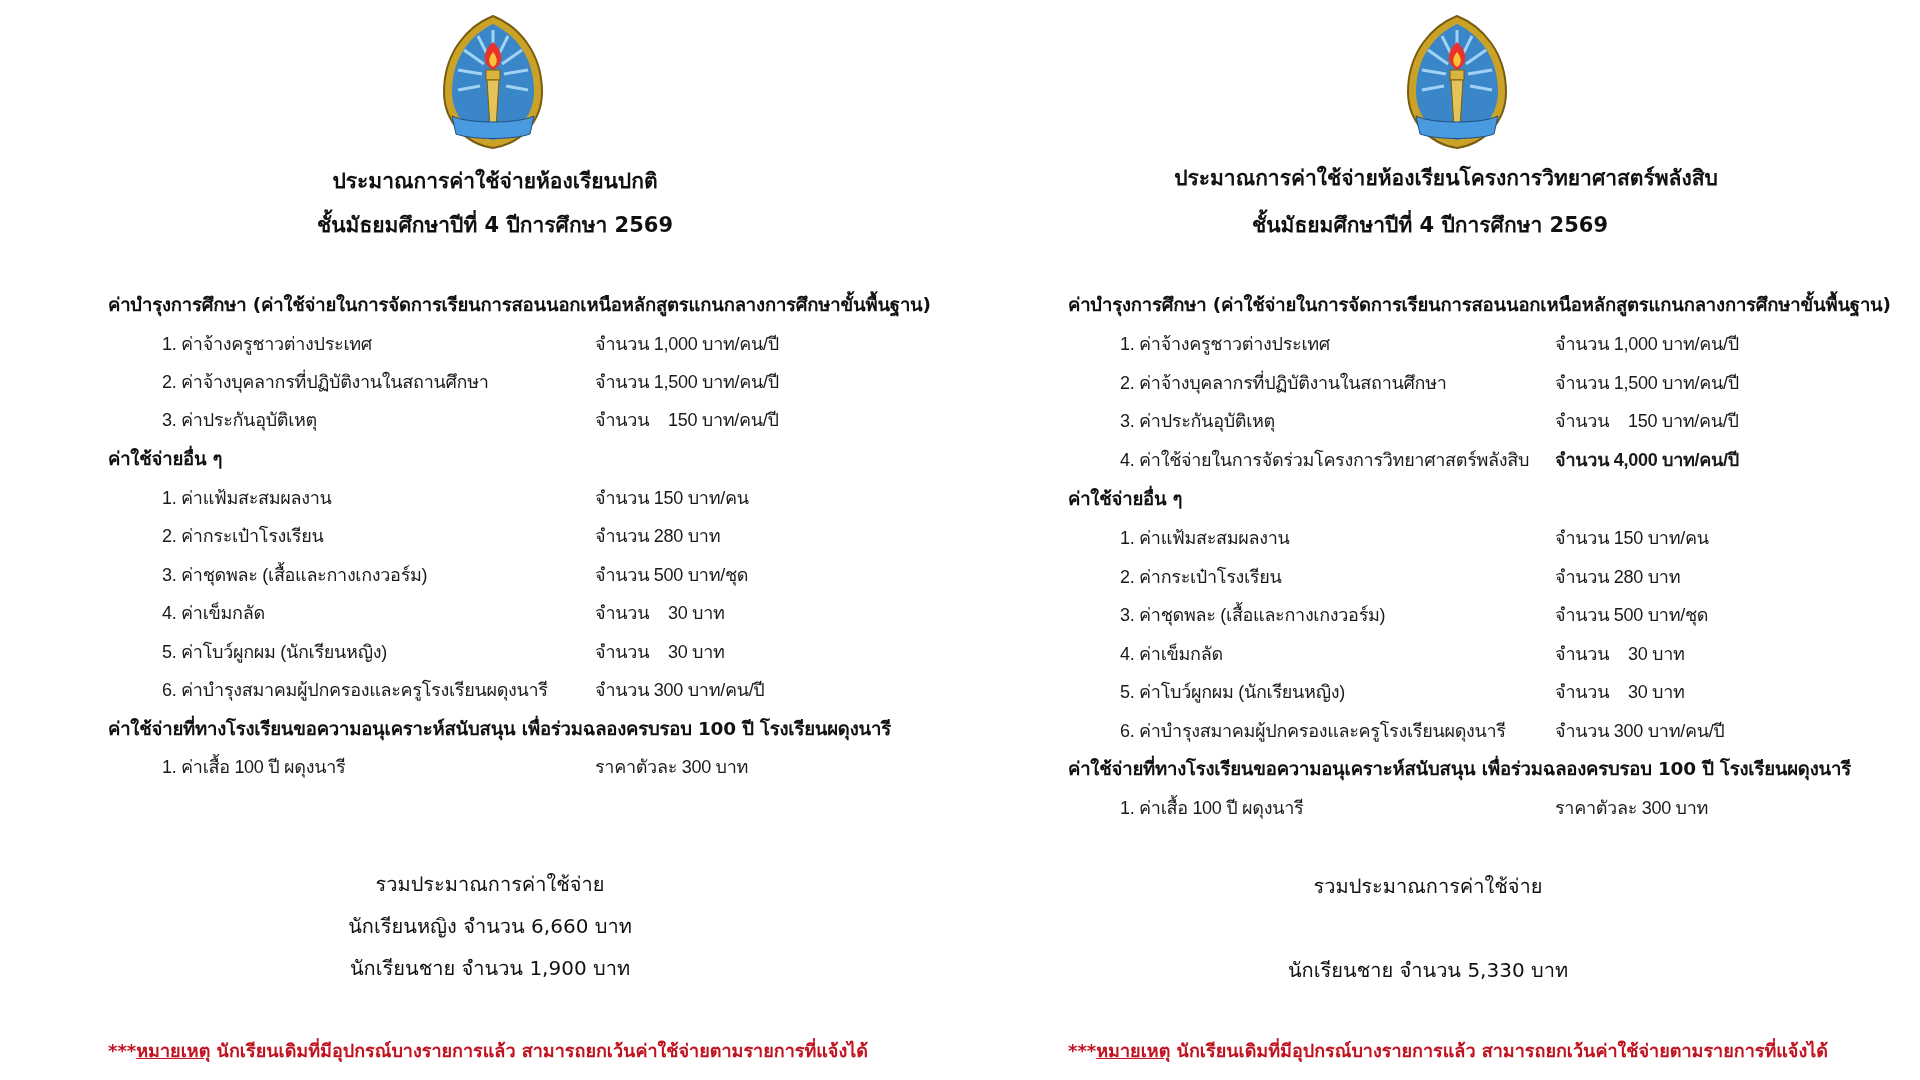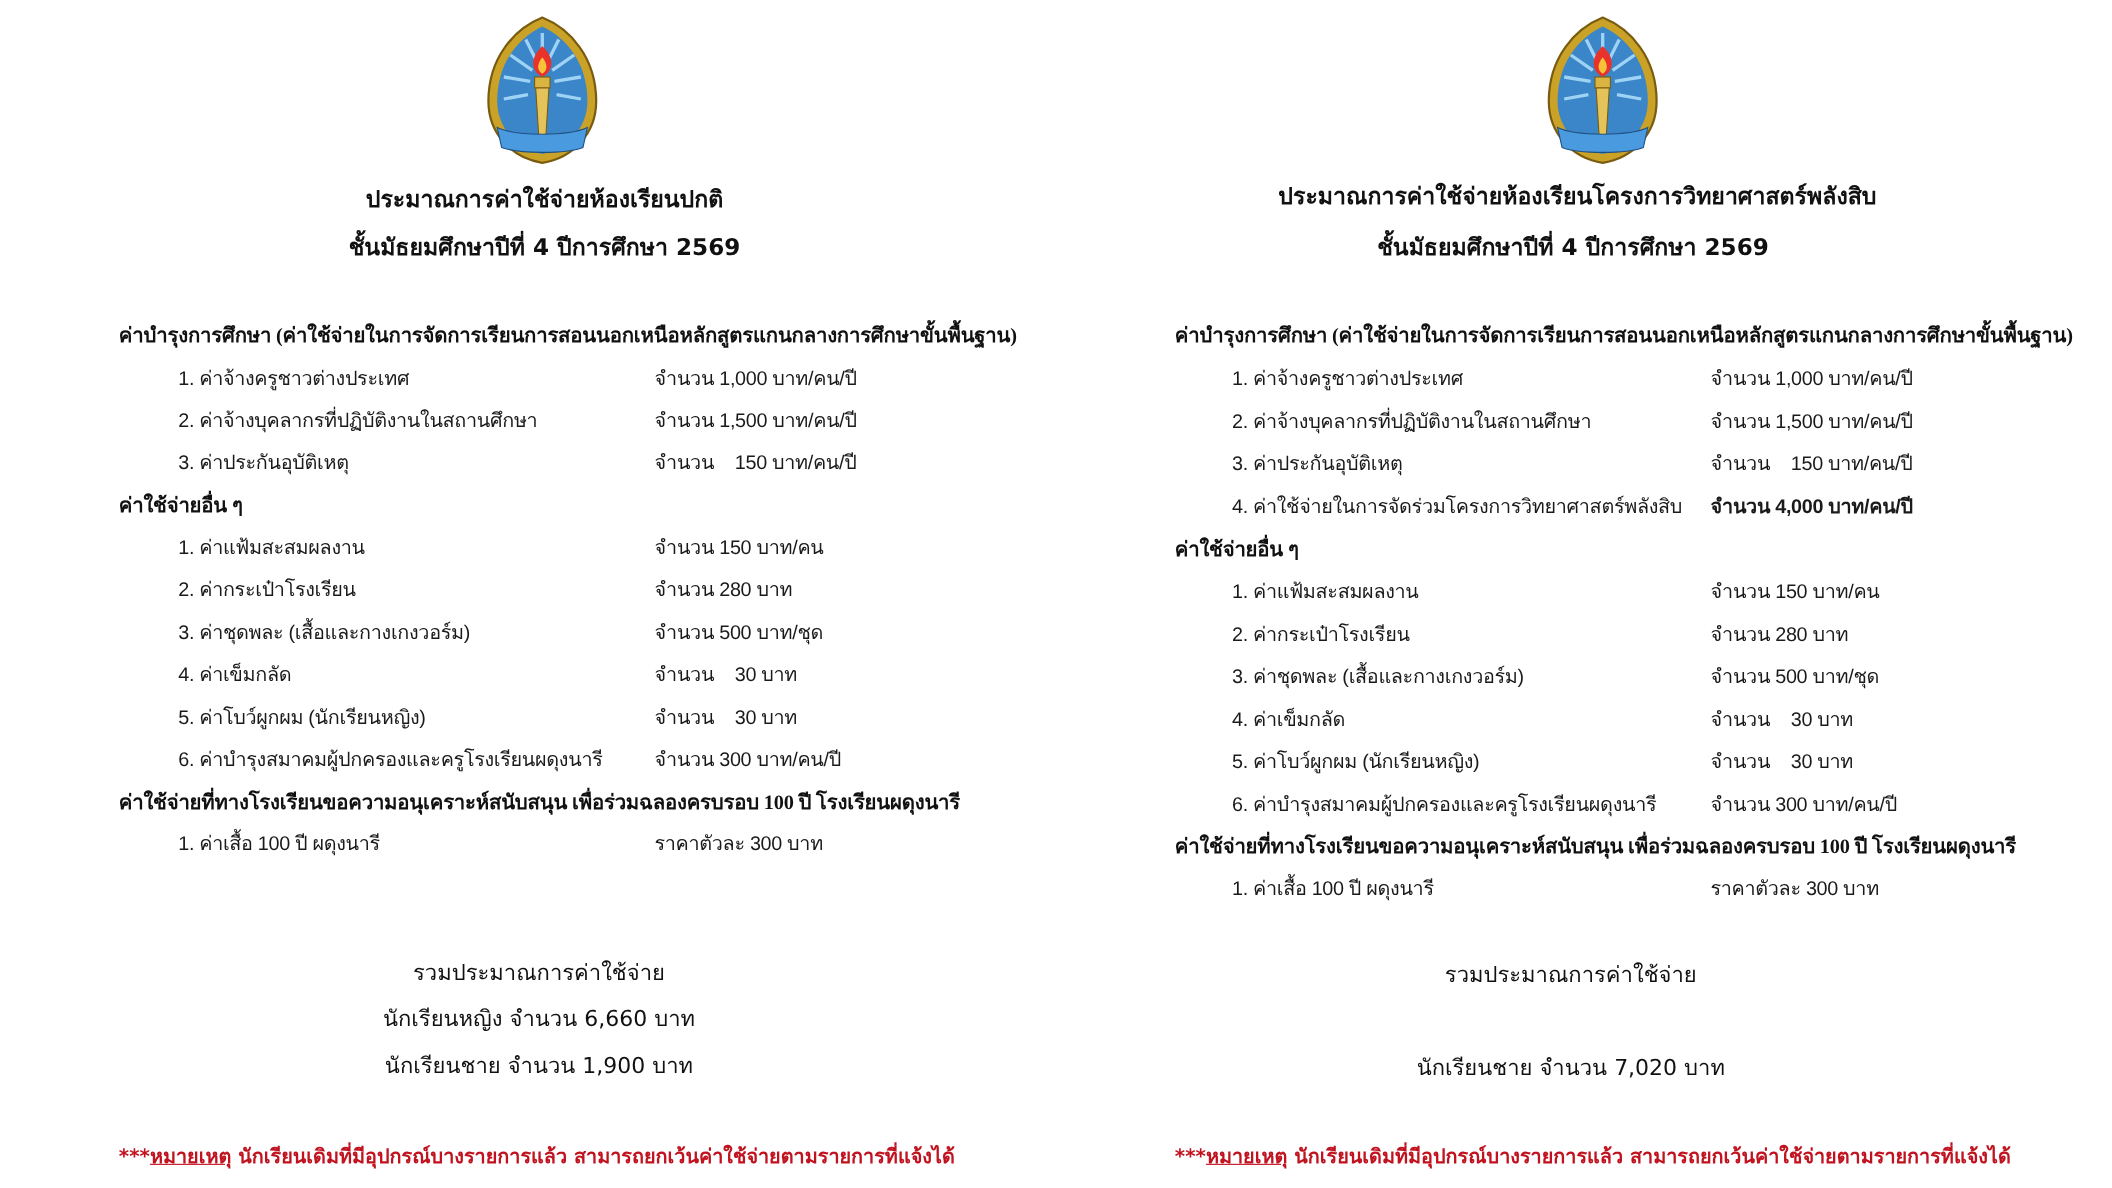--- a/index.html
+++ b/index.html
@@ -15,26 +15,26 @@
     .logo { position: absolute; top: 12px; width: 110px; height: 140px; }
     #doc-left .logo { left: 438px; }
     #doc-right .logo { left: 442px; }
 
     .title, .subtitle {
       position: absolute; left: 0; width: 100%; text-align: center;
       font-weight: bold; font-size: 21px; white-space: nowrap;
     }
     #doc-left .title { top: 164px; left: 15px; }
     #doc-left .subtitle { top: 208px; left: 15px; }
-    #doc-right .title { top: 161px; left: 4px; width: 940px; }
+    #doc-right .title { top: 161px; left: 16px; width: 940px; }
     #doc-right .subtitle { top: 208px; left: 0; width: 940px; }
 
     .section-head {
       position: absolute; font-weight: bold; font-size: 18.5px;
-      white-space: nowrap; letter-spacing: -0.2px; font-family: Liberation Serif, serif;
+      white-space: nowrap; letter-spacing: -0.2px;
     }
     .item {
       position: absolute; font-size: 18px; white-space: nowrap;
       font-family: "Liberation Sans Narrow", "Liberation Sans", sans-serif;
       letter-spacing: -0.3px; color: #1a1a1a;
     }
     .item .lbl { position: absolute; left: 0; }
     .item .amt { position: absolute; white-space: pre; }
 
     .totals { position: absolute; width: 100%; text-align: center; font-size: 20px; font-weight: normal; white-space: nowrap; }
@@ -198,18 +198,18 @@
     <span class="amt" style="left:435px;">จำนวน 300 บาท/คน/ปี</span>
   </div>
 
   <div class="section-head" style="left:108px; top:754px;">ค่าใช้จ่ายที่ทางโรงเรียนขอความอนุเคราะห์สนับสนุน เพื่อร่วมฉลองครบรอบ 100 ปี โรงเรียนผดุงนารี</div>
   <div class="item" style="left:160px; top:793px;">
     <span class="lbl">1. ค่าเสื้อ 100 ปี ผดุงนารี</span>
     <span class="amt" style="left:435px;">ราคาตัวละ 300 บาท</span>
   </div>
 
   <div class="totals" style="top:870px; left:-12px;">รวมประมาณการค่าใช้จ่าย</div>
-  <div class="totals" style="top:954px; left:-12px;">นักเรียนชาย จำนวน 7,020 บาท</div>
+  <div class="totals" style="top:954px; left:-12px;">นักเรียนชาย จำนวน 5,330 บาท</div>
 
   <div class="note" style="left:108px; top:1036px;">
     <span>***</span><span class="kw">หมายเหตุ</span><span> นักเรียนเดิมที่มีอุปกรณ์บางรายการแล้ว สามารถยกเว้นค่าใช้จ่ายตามรายการที่แจ้งได้</span>
   </div>
 </div>
 
 </body></html>

